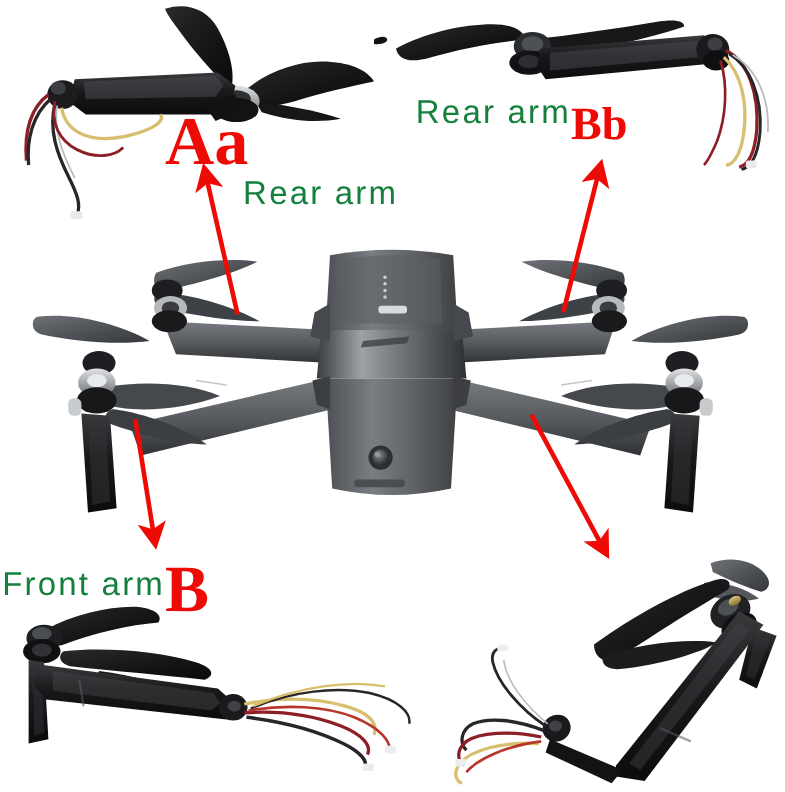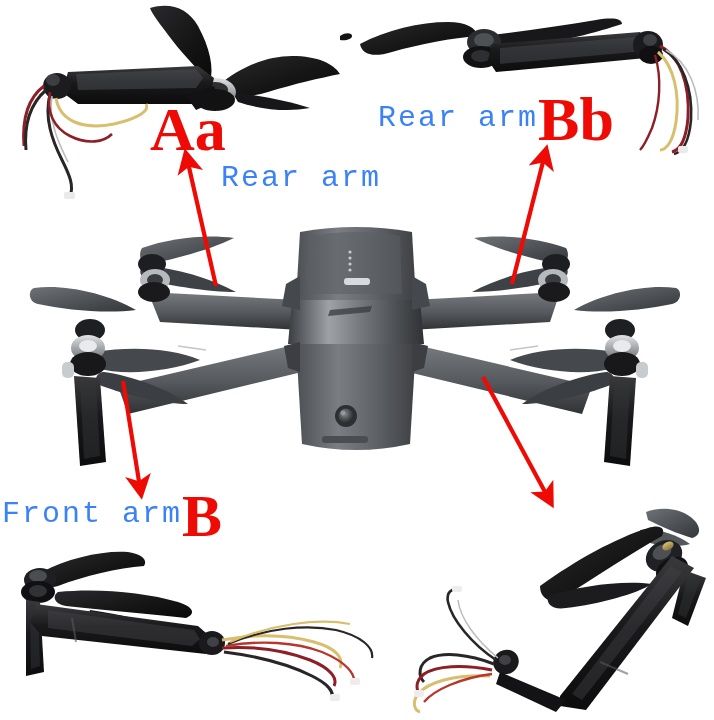--- a/index.html
+++ b/index.html
@@ -17,39 +17,39 @@
   }
 
   
   .lbl {
     position: absolute;
     white-space: nowrap;
     line-height: 1;
     user-select: none;
   }
   .lbl .blk {
-    color: #3b82f6;
-    font-family: Liberation Mono, monospace;
+    color: #15803d;
+    font-family: Liberation Sans, sans-serif;
     letter-spacing: 2px;
   }
   .lbl .red {
     color: #ee0b06;
     font-weight: bold;
     font-family: "Liberation Serif", "DejaVu Serif", serif;
   }
 
   
   #label-rear-aa       { left: 150px; top: 98px; }
   #label-rear-aa .red  { font-size: 62px; }
   #label-rear-aa-text  { left: 221px; top: 161px; font-size: 30px; }
 
   #label-rear-bb       { left: 378px; top: 88px; font-size: 30px; }
-  #label-rear-bb .red  { font-size: 62px; vertical-align: -14px; }
-
-  #label-front-b       { left: 2px; top: 486px; font-size: 30px; }
+  #label-rear-bb .red  { font-size: 42px; vertical-align: -14px; }
+
+  #label-front-b       { left: 2px; top: 505px; font-size: 30px; }
   #label-front-b .red  { font-size: 60px; vertical-align: -14px; }
 
   #label-front-a       { left: 392px; top: 511px; font-size: 30px; }
   #label-front-a .red  { font-size: 60px; vertical-align: -14px; }
 
   
   .layer {
     position: absolute;
     left: 0; top: 0;
     width: 714px;

